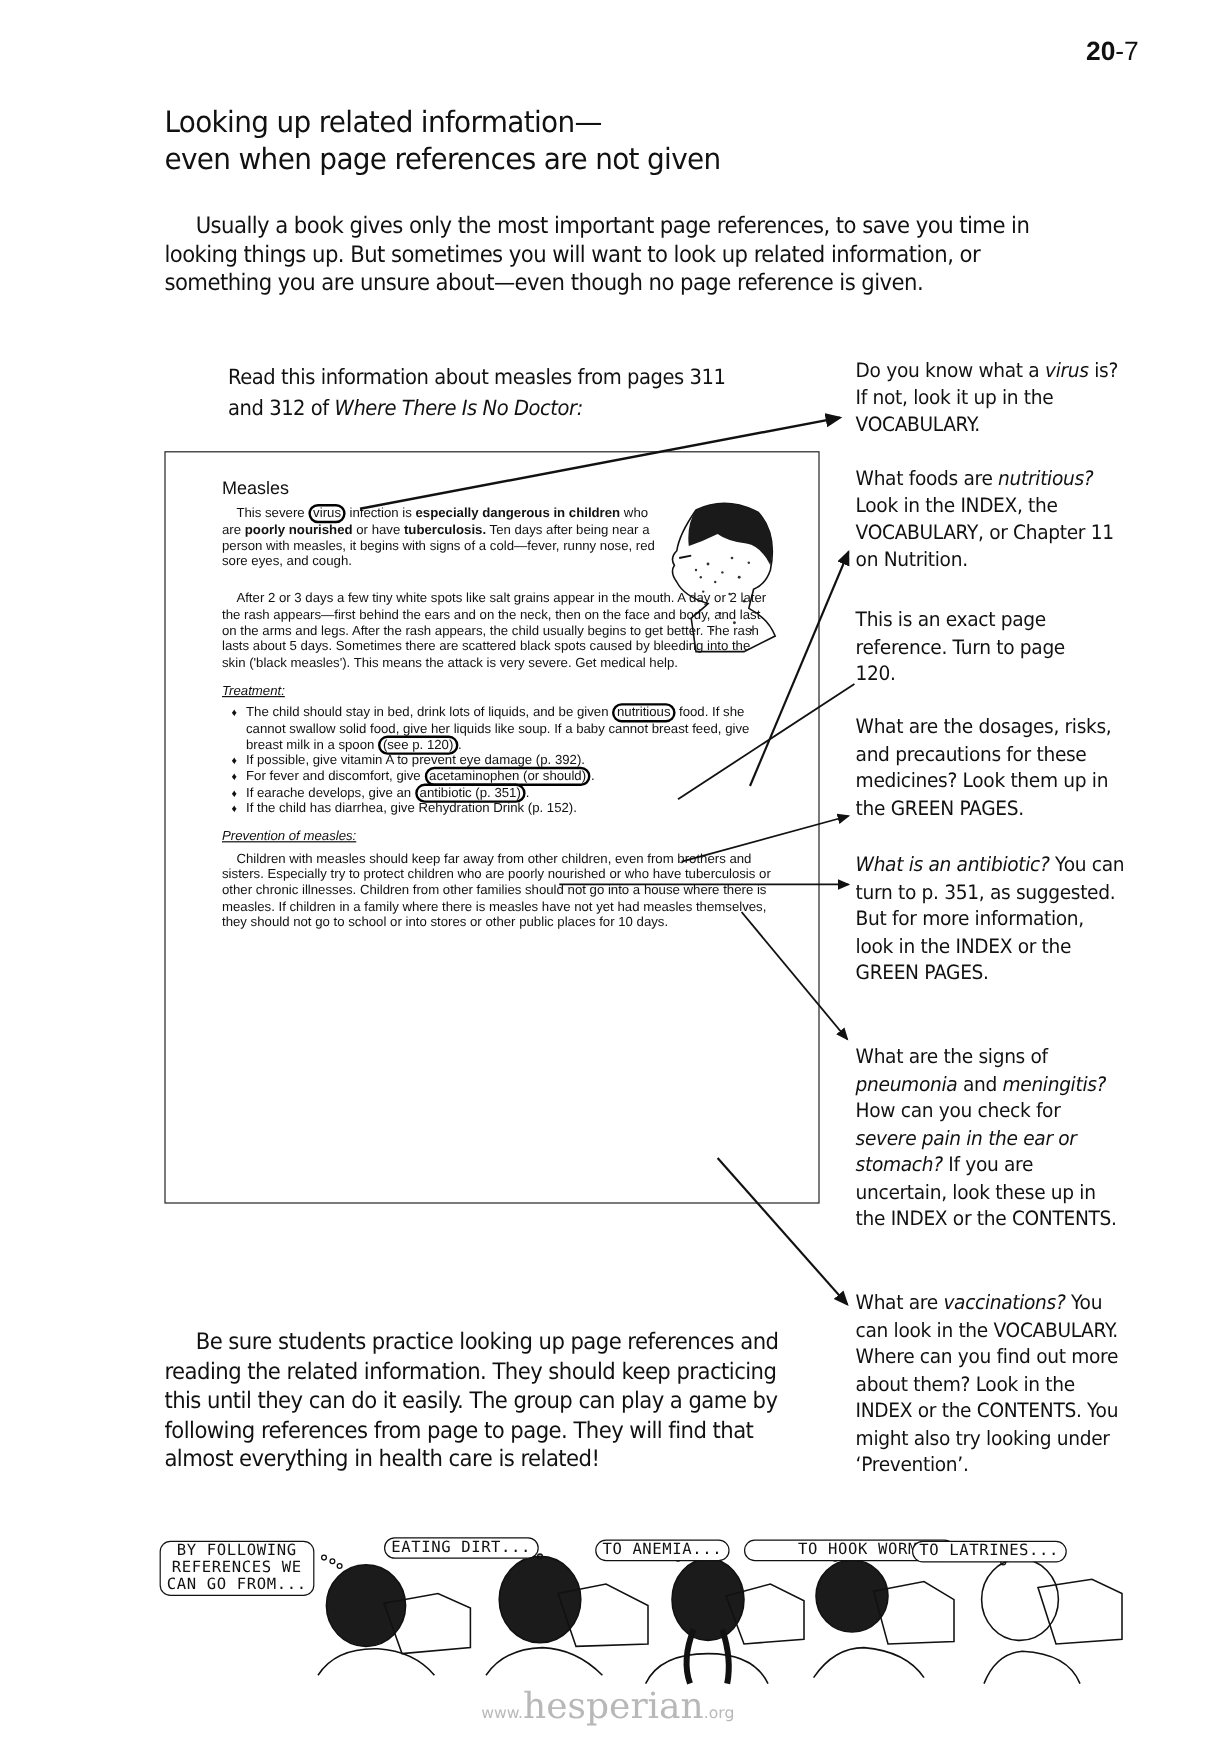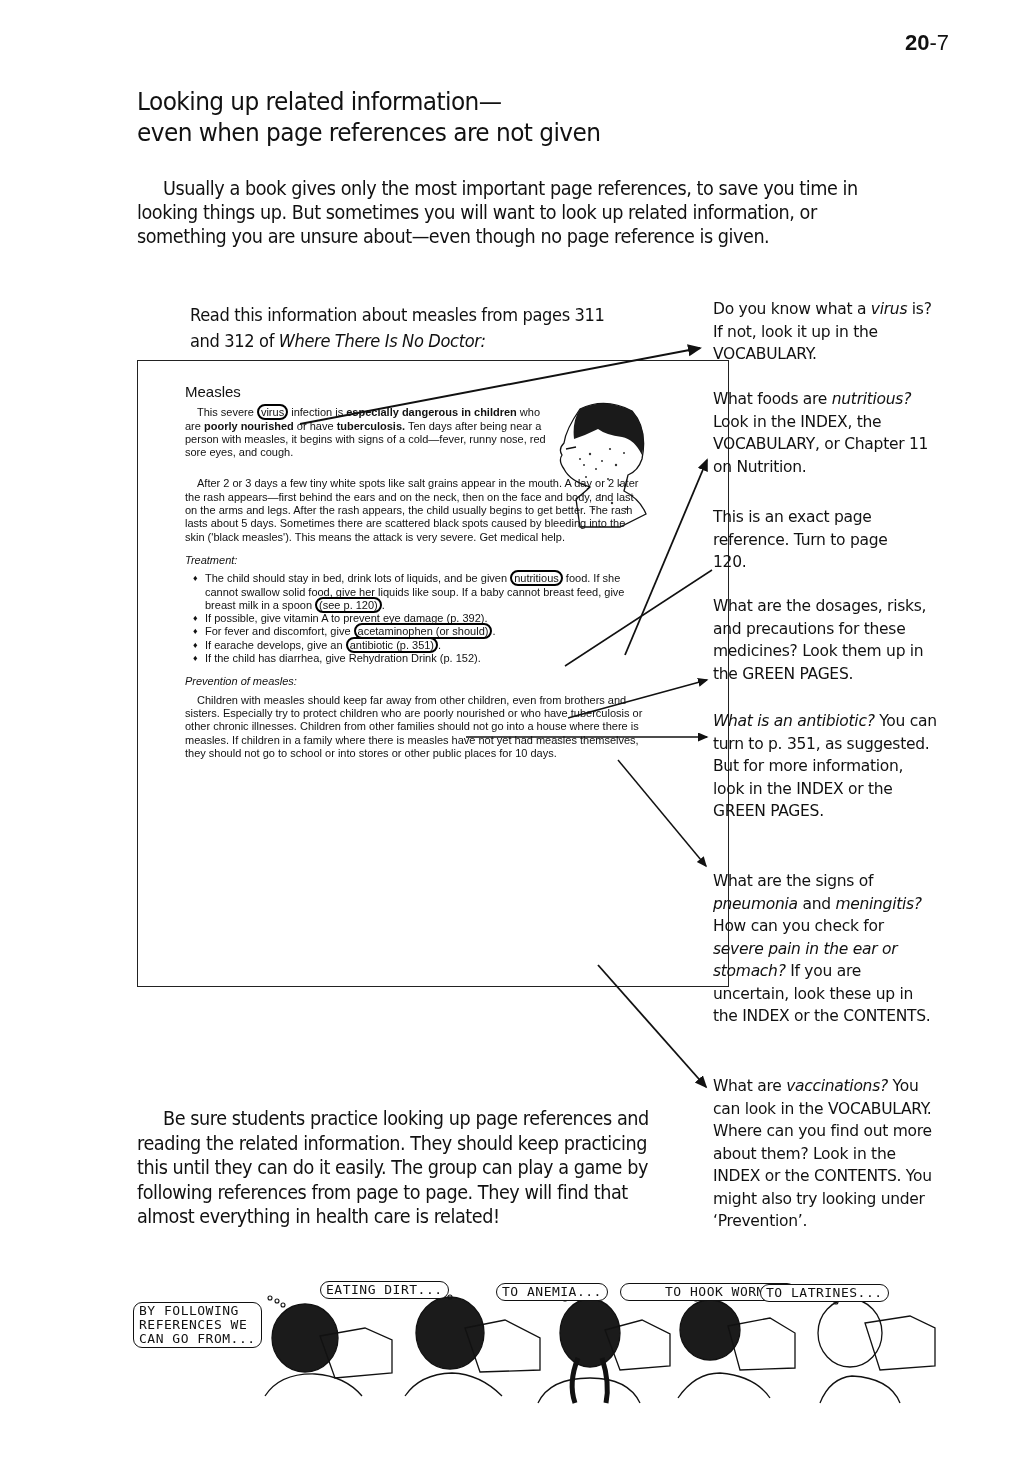--- a/index.html
+++ b/index.html
@@ -4,27 +4,27 @@
 <style>
   html, body { margin: 0; padding: 0; background: #ffffff; }
   body { width: 1013px; height: 1463px; position: relative; overflow: hidden; color: #111; font-family: "Liberation Sans", sans-serif; }
   .abs { position: absolute; }
   .page-num { right: 64px; top: 30px; font-size: 22px; }
   .page-num b { font-weight: bold; margin-top: 40px; }
   .title { left: 137px; top: 86px; font-size: 24.5px; line-height: 31px; font-family: "DejaVu Sans", sans-serif; font-weight: normal; letter-spacing: -0.6px; transform: scaleX(0.95); transform-origin: left top; }
   .intro { left: 137px; top: 176px; width: 800px; font-size: 19px; line-height: 24px; font-family: "DejaVu Sans", sans-serif; letter-spacing: -0.5px; transform: scaleX(0.93); transform-origin: left top; }
   .intro p { margin: 0; text-indent: 28px; }
   .lead { left: 190px; top: 302px; font-size: 17.5px; line-height: 26px; font-family: "DejaVu Sans", sans-serif; letter-spacing: -0.4px; transform: scaleX(0.93); transform-origin: left top; }
-  .excerpt { left: 137px; top: 360px; width: 592px; height: 627px; border: 1.5px solid #222; box-sizing: border-box; }
+  .excerpt { left: 137px; top: 376px; width: 546px; height: 627px; border: 1.5px solid #222; box-sizing: border-box; }
   .ex-inner { position: absolute; left: 47px; top: 24px; width: 460px; font-size: 11px; line-height: 13.3px; font-family: "Liberation Sans", sans-serif; }
   .ex-inner p { margin: 0; }
   .ex-title { font-size: 15px; margin-bottom: 8px !important; }
   .ex-p { text-indent: 12px; }
   .ex-gap { height: 9px; }
-  .ex-sub { font-style: italic; margin-top: 10px !important; margin-bottom: 5px !important; }
+  .ex-sub { font-style: italic; margin-top: 10px !important; margin-bottom: 5px !important; text-decoration: underline; }
   ul.ex-list { margin: 4px; padding: 0 0 0 16px; list-style: none; }
   ul.ex-list li { position: relative; }
   ul.ex-list li::before { content: "\2666"; position: absolute; left: -12px; font-size: 9px; }
   .circ { border: 2px solid #000; border-radius: 10px; padding: 0 2px; }
   .wide { width: 370px; }
   .callout-box { position: absolute; left: 104px; top: 555px; width: 350px; border: 1px solid #444; padding: 5px 6px; font-weight: bold; text-align: center; font-size: 10.5px; line-height: 13px; }
   .child-illus { position: absolute; left: 412px; top: 38px; width: 100px; height: 130px; }
   .side { left: 713px; width: 240px; font-size: 16.5px; line-height: 22.5px; font-family: "DejaVu Sans", sans-serif; letter-spacing: -0.3px; transform: scaleX(0.94); transform-origin: left top; }
   .side p { margin: 0; }
   .side i { font-style: italic; }
@@ -171,23 +171,24 @@
         <circle cx="428" cy="17" r="2"></circle>
         <circle cx="435" cy="21" r="2"></circle>
       <circle cx="552" cy="14" r="2"></circle>
         <circle cx="559" cy="17" r="2"></circle>
         <circle cx="566" cy="21" r="2"></circle>
       <circle cx="696" cy="15" r="2"></circle>
         <circle cx="702" cy="19" r="2"></circle>
         <circle cx="706" cy="24" r="2"></circle>
     </g>
   </svg>
-  <div class="bubble" style="left:3px; top:24px;">BY FOLLOWING
+  <div class="bubble" style="left:3px; top:6px;text-align:center;">BY FOLLOWING
 REFERENCES WE
 CAN GO FROM...</div>
   <div class="bubble" style="left:190px; top:3px;">EATING DIRT...</div>
   <div class="bubble" style="left:366px; top:5px;">TO ANEMIA...</div>
   <div class="bubble" style="left:490px; top:5px;padding-left:44px;">TO HOOK WORM...</div>
   <div class="bubble" style="left:630px; top:6px;">TO LATRINES...</div>
 </div>
 
 <div class="abs watermark">
+  <div class="wm-line1"><span>www.</span><span class="wm-big">hesperian</span><span>.org</span></div>
 </div>
 
 </body></html>

